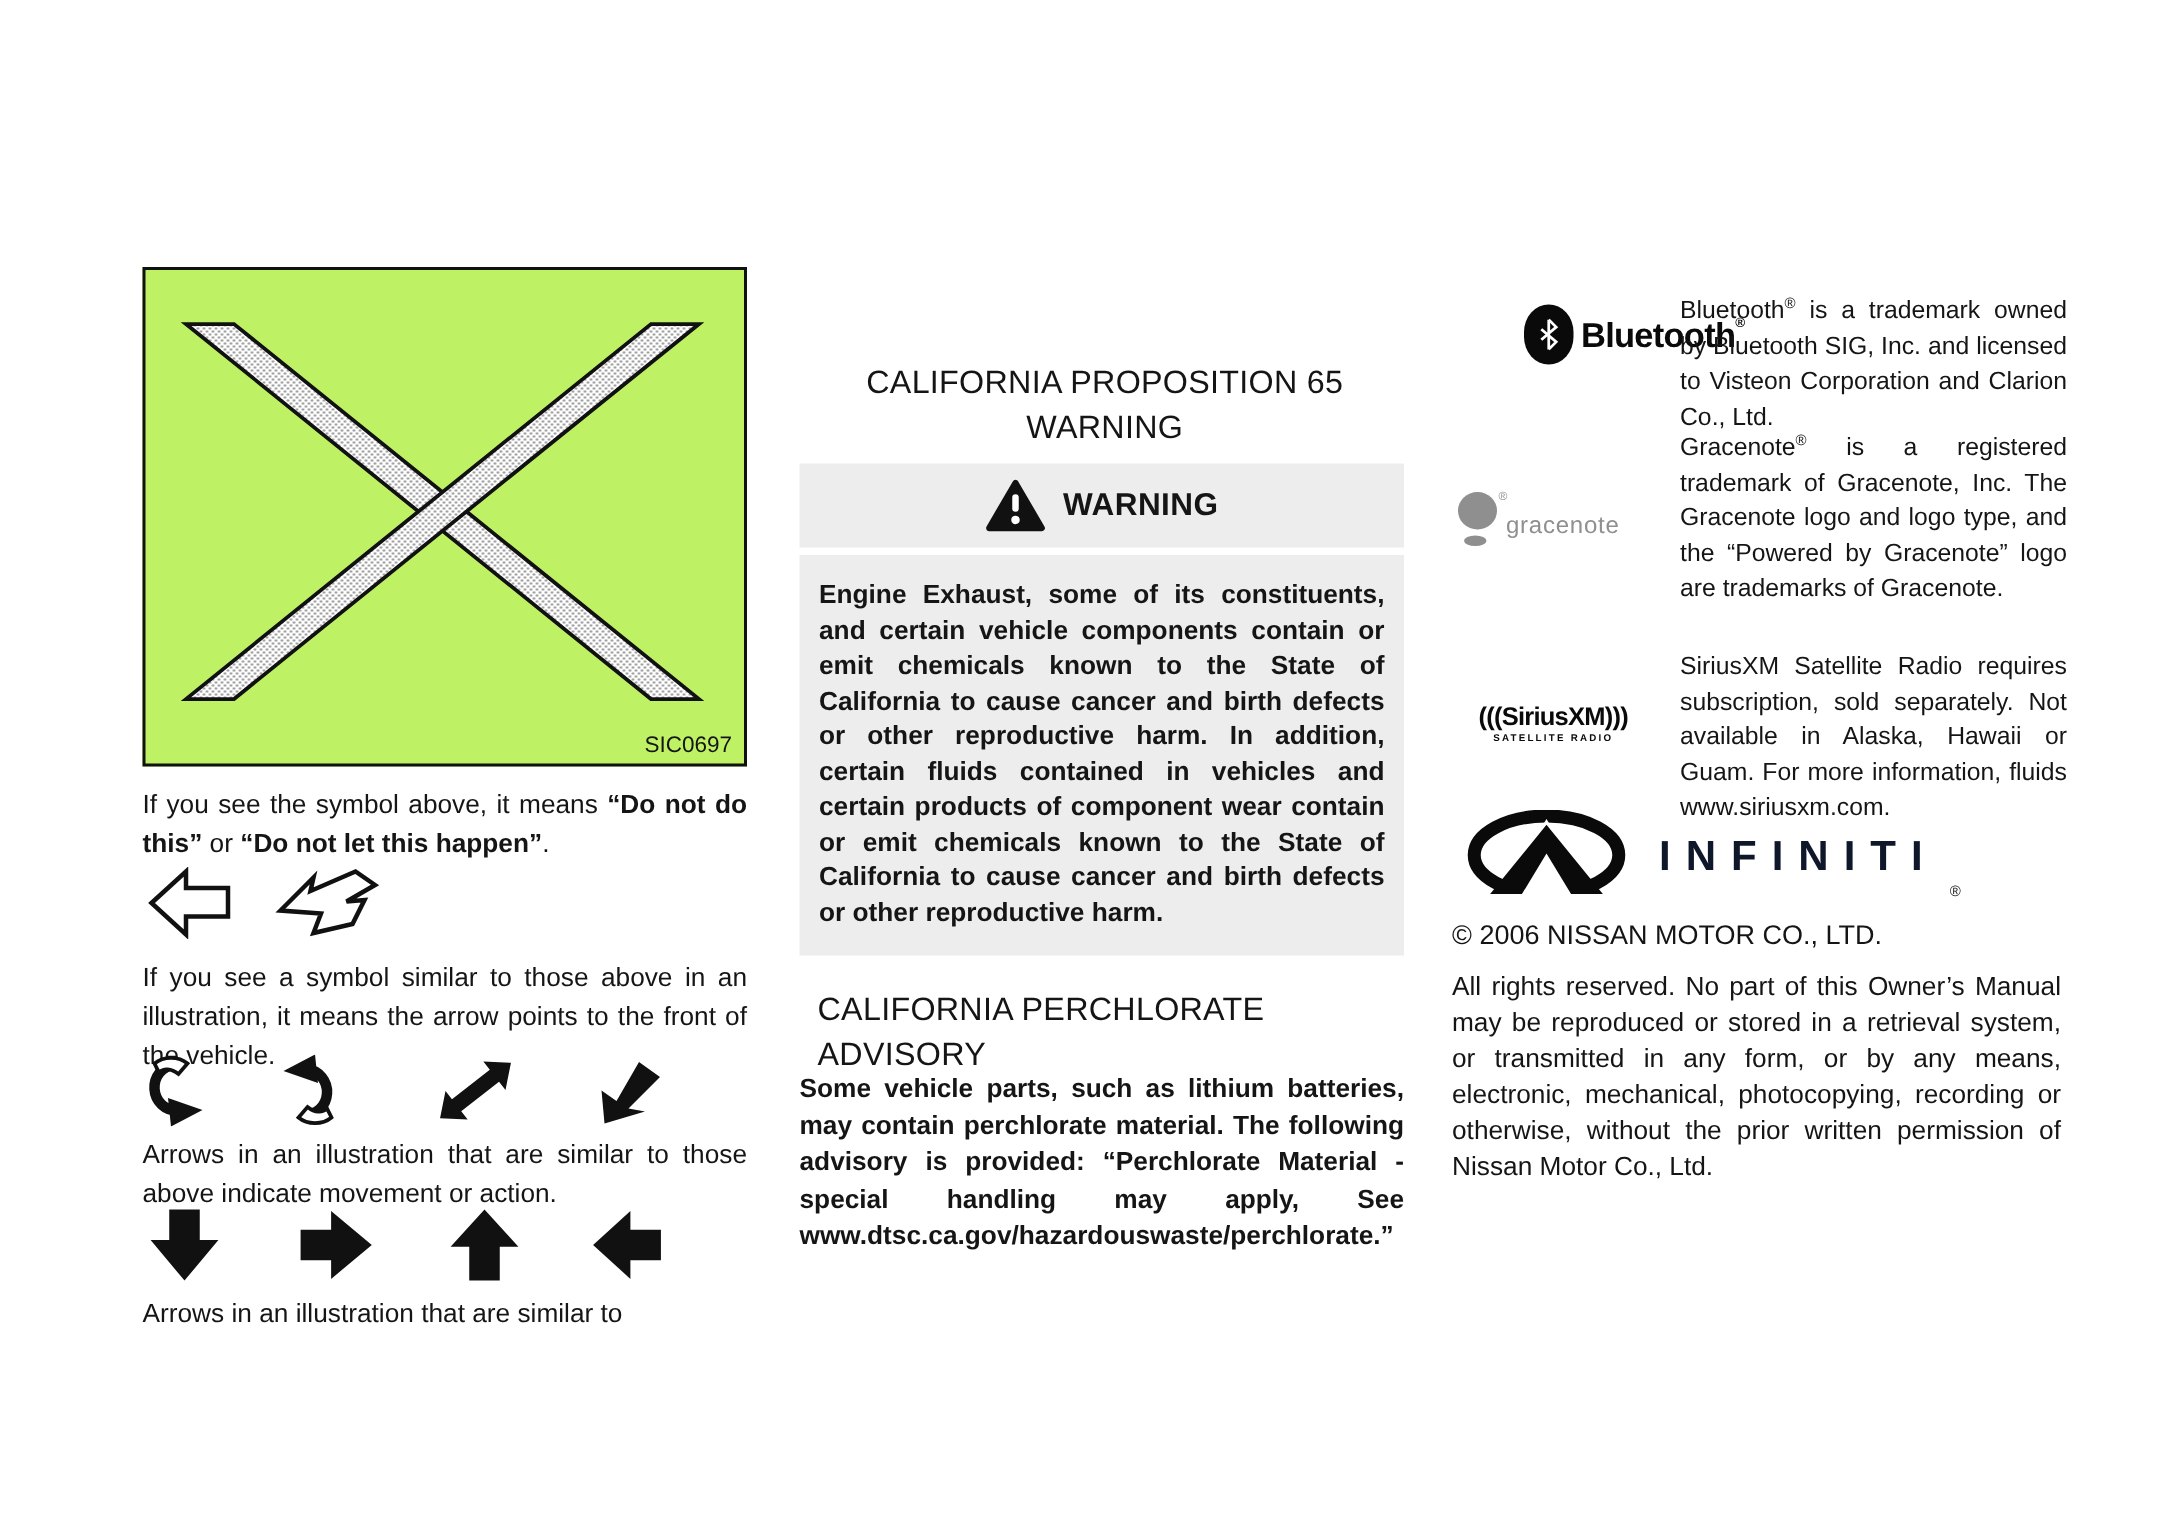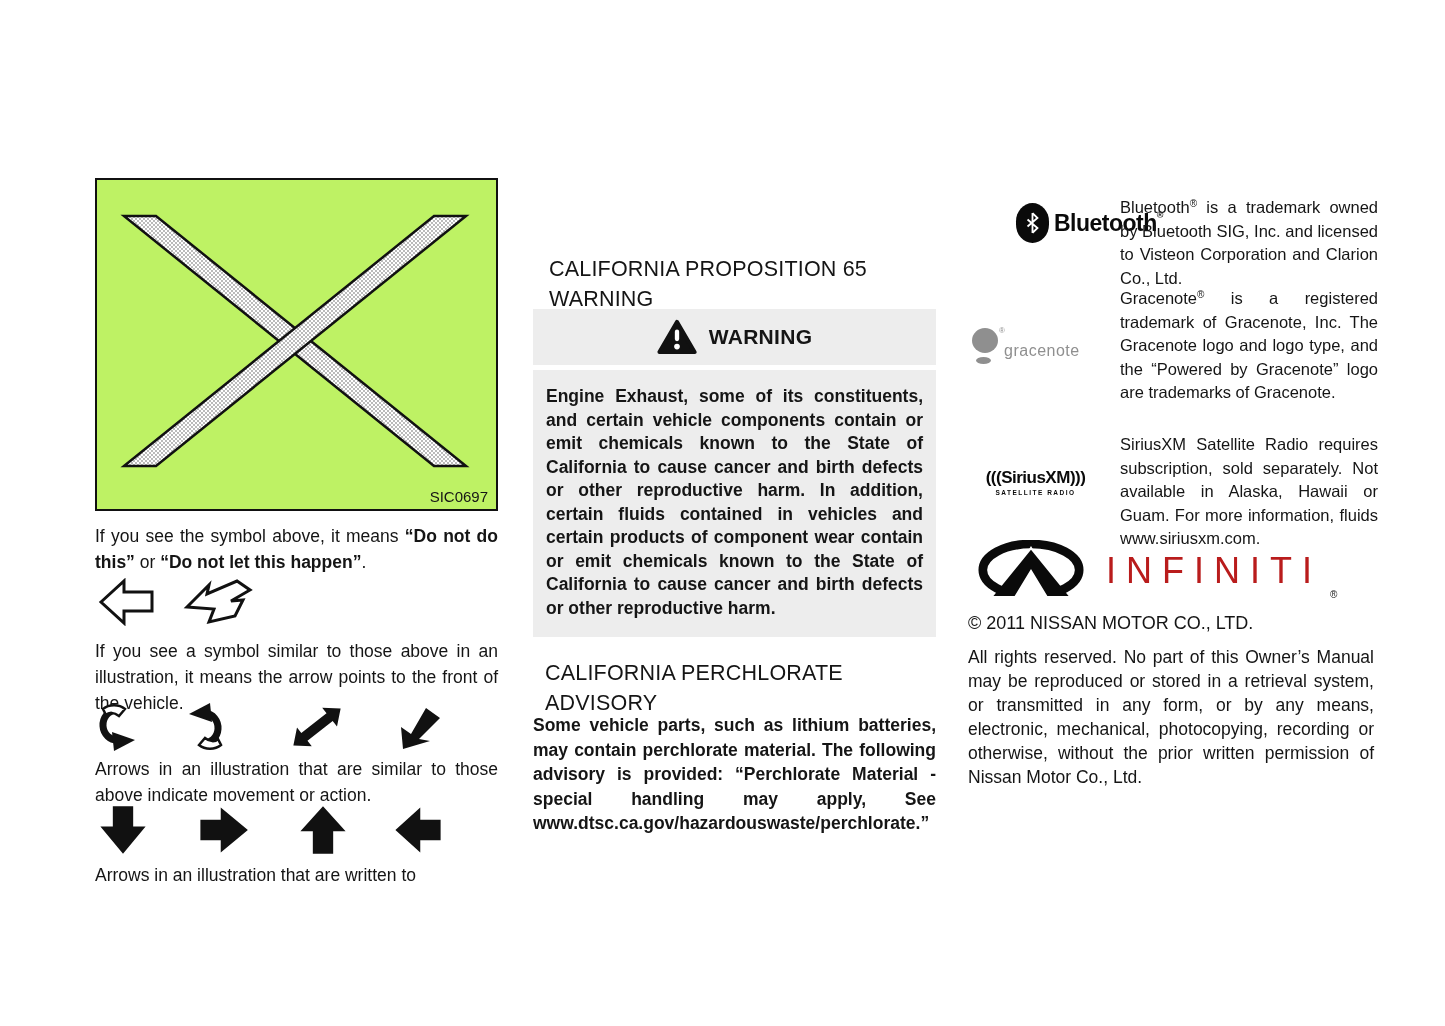--- a/index.html
+++ b/index.html
@@ -33,21 +33,21 @@
   .bt-reg{font-size:9px;vertical-align:top;}
   .gn-logo{position:relative;width:150px;height:46px;color:#8f8f8f;}
   .gn-circle{position:absolute;left:4px;top:2px;width:26px;height:25px;border-radius:50%;background:#8f8f8f;}
   .gn-foot{position:absolute;left:8px;top:31px;width:15px;height:7px;border-radius:50%;background:#8f8f8f;}
   .gn-reg{position:absolute;left:31px;top:0;font-size:8px;color:#8f8f8f;}
   .gn-word{position:absolute;left:36px;top:16px;font-size:16px;letter-spacing:.5px;color:#8f8f8f;}
   .sx-logo{width:135px;text-align:center;color:#0a0a0a;}
   .sx-top{font-size:17px;font-weight:bold;letter-spacing:-0.5px;white-space:nowrap;}
   .sx-sub{font-size:6.5px;letter-spacing:1.5px;font-weight:bold;margin-top:1px;}
   .inf-row{position:absolute;left:10px;display:flex;align-items:center;gap:22px;}
-  .inf-word{font-size:36px;font-weight:normal;letter-spacing:10px;color:#b91c1c;white-space:nowrap;}
+  .inf-word{font-size:28px;font-weight:bold;letter-spacing:10px;color:#0f172a;white-space:nowrap;}
   .inf-reg{font-size:10px;align-self:flex-end;margin-left:-14px;margin-bottom:2px;}
   .copyright{font-size:18px;}
   .rights{width:406px;font-size:17.5px;line-height:24px;text-align:justify;}
 </style>
 </head>
 <body>
 
 <div class="page">
 
   <div class="col" style="left:95px;top:178px;width:403px;height:720px;">
@@ -111,27 +111,27 @@
         <polygon points="2,14 20,14 20,3 44,23 20,43 20,32 2,32" fill="#111"></polygon>
       </svg>
       <svg style="left:202px;" width="52" height="52" viewBox="0 0 44 46">
         <polygon points="2,24 22,2 42,24 31,24 31,44 13,44 13,24" fill="#111"></polygon>
       </svg>
       <svg style="left:297px;" width="52" height="52" viewBox="0 0 44 46">
         <polygon points="42,14 24,14 24,3 2,23 24,43 24,32 42,32" fill="#111"></polygon>
       </svg>
     </div>
 
-    <p class="body-txt" style="position:absolute;left:0;top:684px;width:403px;">Arrows in an illustration that are written to</p>
+    <p class="body-txt" style="position:absolute;left:0;top:684px;width:403px;">Arrows in an illustration that are similar to</p>
   </div>
 
   <div class="col" style="left:533px;top:182px;width:403px;height:720px;">
 
 
-    <h2 class="heading" style="position:absolute;left:0;top:56px;width:403px;margin:16px;">CALIFORNIA PROPOSITION 65 WARNING</h2>
+    <h2 class="heading" style="position:absolute;left:0;top:56px;width:403px;margin:2px;text-align:center;">CALIFORNIA PROPOSITION 65 WARNING</h2>
 
     <div class="warn-box" style="top:127px;">
       <div class="warn-head">
         <svg width="40" height="36" viewBox="0 0 48 42">
           <path d="M24 3 L45 39 L3 39 Z" fill="#111" stroke="#111" stroke-width="5" stroke-linejoin="round"></path>
           <rect x="21.4" y="12" width="5.2" height="14" rx="2.6" fill="#fff"></rect>
           <circle cx="24" cy="32.5" r="3.4" fill="#fff"></circle>
         </svg>
         <span class="warn-title">WARNING</span>
       </div>
@@ -178,18 +178,18 @@
     <div class="inf-row" style="top:360px;">
       <svg width="106" height="62" viewBox="0 0 110 64">
         <ellipse cx="55" cy="31" rx="50" ry="27" fill="none" stroke="#0a0a0a" stroke-width="9"></ellipse>
         <polygon points="20,64 55,6 90,64" fill="#ffffff"></polygon>
         <polygon points="16,58 55,10 94,58 72,58 55,30 38,58" fill="#0a0a0a"></polygon>
       </svg>
       <span class="inf-word">INFINITI</span>
       <span class="inf-reg">®</span>
     </div>
 
-    <p class="copyright" style="position:absolute;left:0;top:433px;">© 2011 NISSAN MOTOR CO., LTD.</p>
+    <p class="copyright" style="position:absolute;left:0;top:433px;">© 2006 NISSAN MOTOR CO., LTD.</p>
 
     <p class="rights" style="position:absolute;left:0;top:465px;">All rights reserved. No part of this Owner’s Manual may be reproduced or stored in a retrieval system, or transmitted in any form, or by any means, electronic, mechanical, photocopying, recording or otherwise, without the prior written permission of Nissan Motor Co., Ltd.</p>
   </div>
 
 </div>
 
 </body></html>

